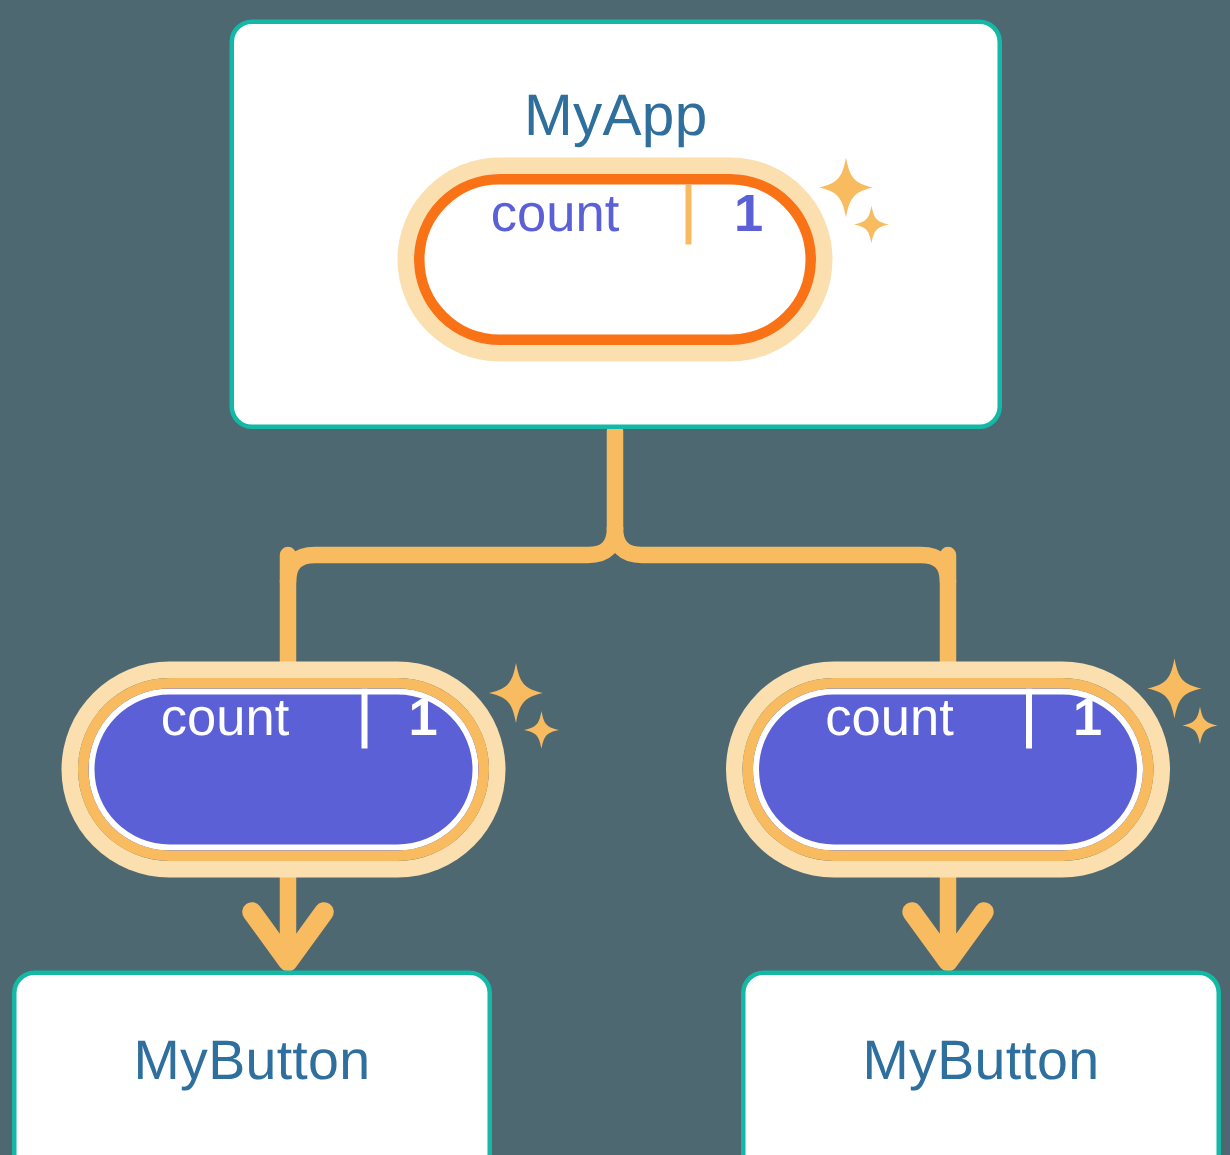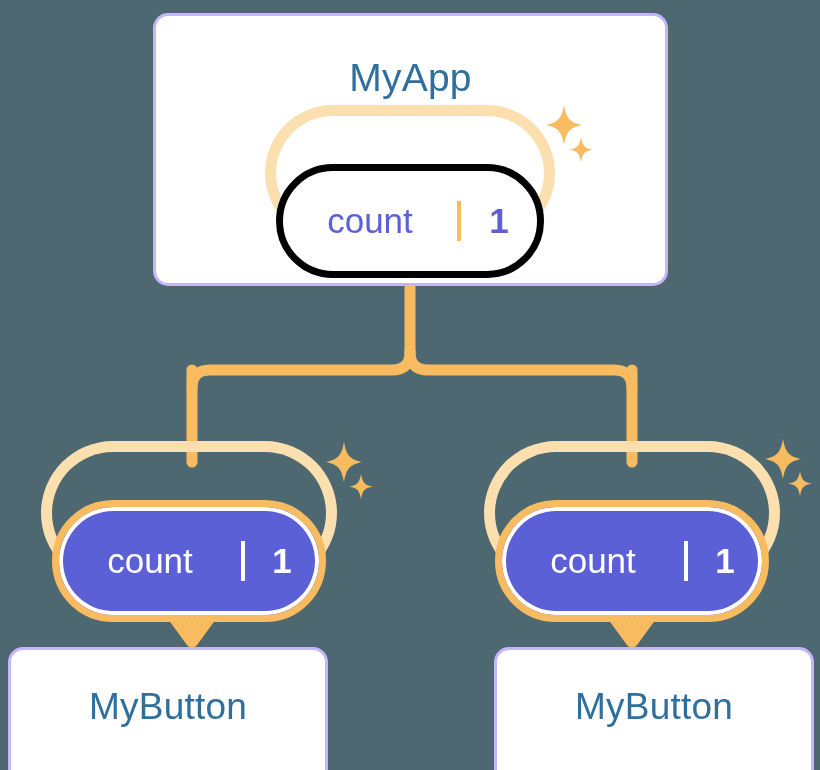--- a/index.html
+++ b/index.html
@@ -30,21 +30,21 @@
     top: 0;
     width: 820px;
     height: 770px;
     pointer-events: none;
   }
 
   
   .card {
     position: absolute;
     background: #ffffff;
-    border: 3px solid #c4b5fd;
+    border: 3px solid #14b8a6;
     border-radius: 15px;
     box-sizing: border-box;
   }
 
   .card-title {
     position: absolute;
     left: 0;
     right: 0;
     text-align: center;
     color: #2e6f9e;
@@ -89,28 +89,27 @@
     display: flex;
     align-items: stretch;
     border-radius: 999px;
     
     box-shadow: 0 0 0 11px #fbdfaf;
   }
 
   .pill-inner {
     position: relative;
     display: flex;
-    align-items: center;
+    align-items: flex-start;
     width: 100%;
     height: 100%;
-    border: 7px solid #000000;
+    border: 7px solid #f97316;
     border-radius: 999px;
     box-sizing: border-box;
     overflow: hidden;
-    margin-top: 48px;
   }
 
   .pill-key, .pill-val {
     display: flex;
     align-items: center;
     justify-content: center;
     box-sizing: border-box;
   }
 
   .pill-key { flex: 0 0 auto; }

